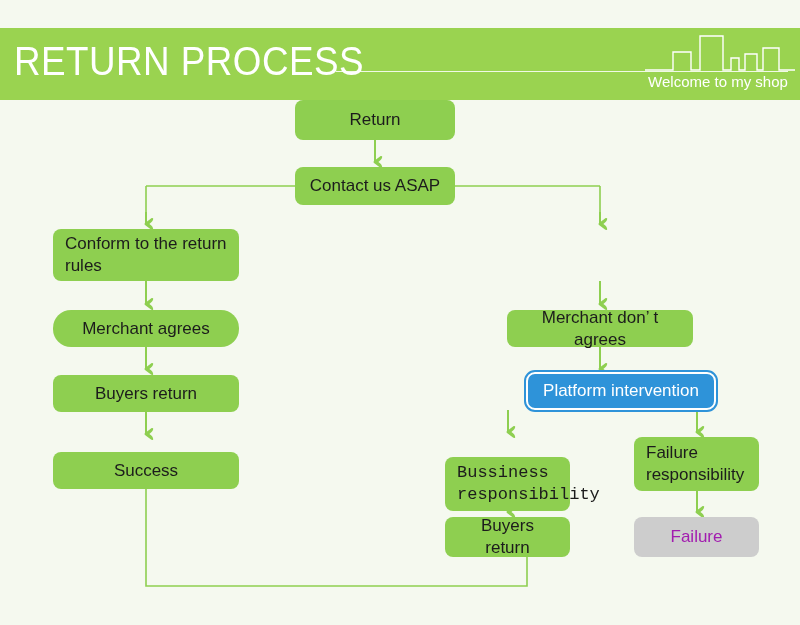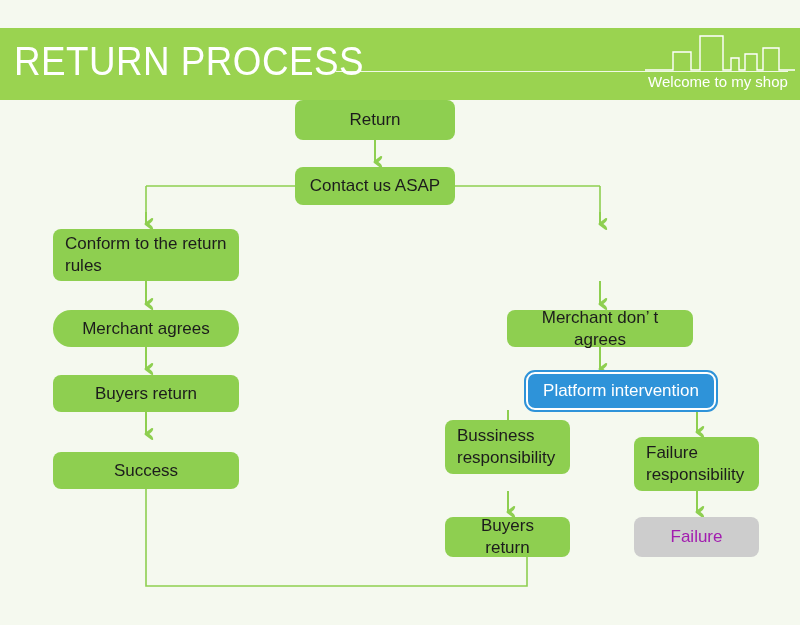--- a/index.html
+++ b/index.html
@@ -194,21 +194,21 @@
 
 
   <div class="node center" style="left:507px; top:238px; width:186px; height:37px;">
     <span class="node-text">Merchant don’ t agrees</span>
   </div>
 
   <div class="node blue center" style="left:505px; top:300px; width:190px; height:38px;margin-left:21px;">
     <span class="node-text">Platform intervention</span>
   </div>
 
-  <div class="node left" style="left:445px; top:348px; width:125px; height:54px;">
+  <div class="node left" style="left:445px; top:385px; width:125px; height:54px;font-family:Liberation Mono, monospace;">
     <span class="node-text">Bussiness responsibility</span>
   </div>
 
   <div class="node center" style="left:445px; top:445px; width:125px; height:40px;">
     <span class="node-text">Buyers return</span>
   </div>
 
   <div class="node left" style="left:634px; top:365px; width:125px; height:54px;">
     <span class="node-text">Failure responsibility</span>
   </div>

